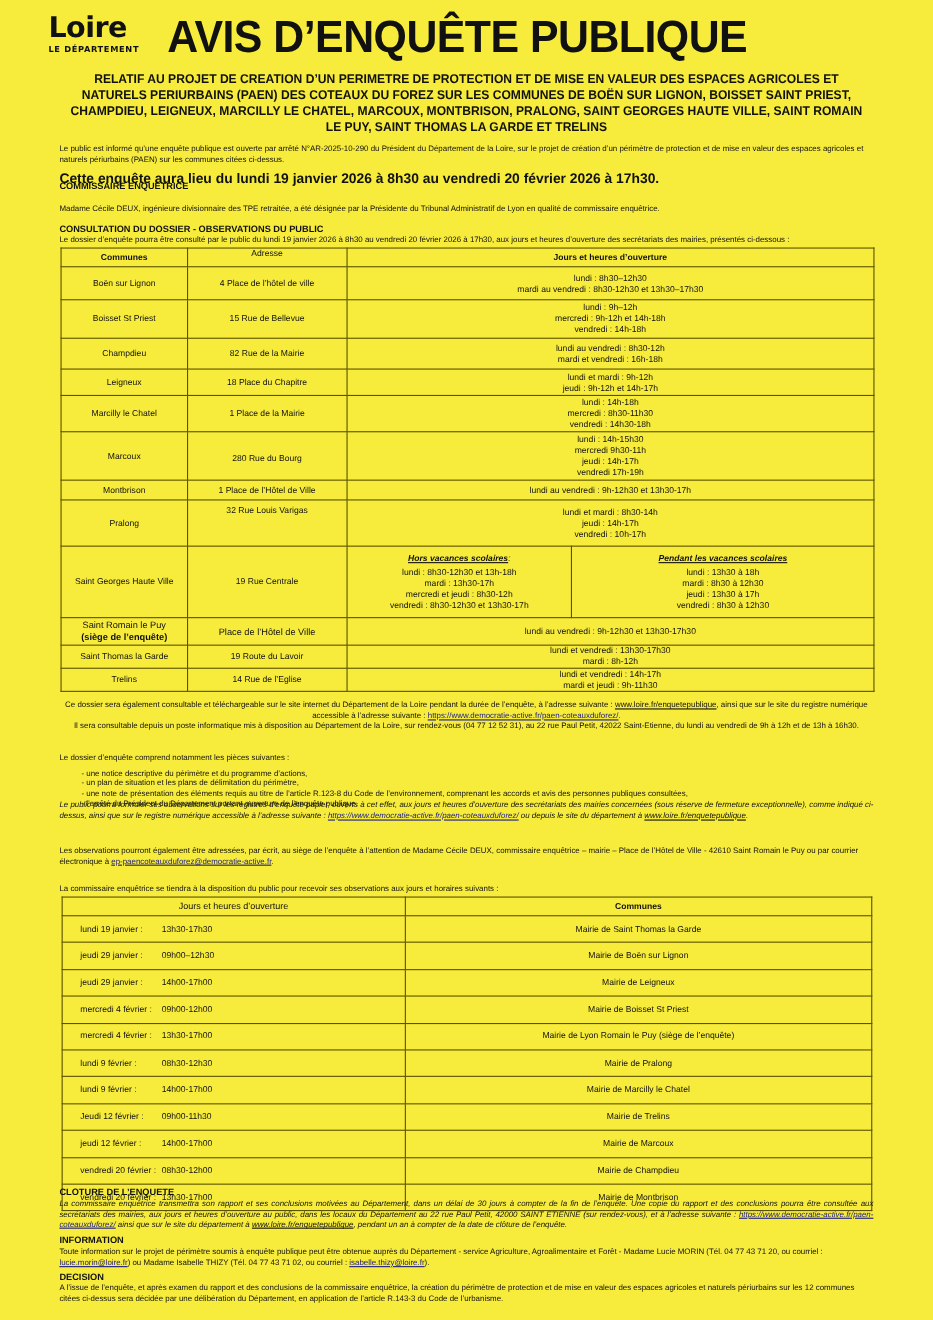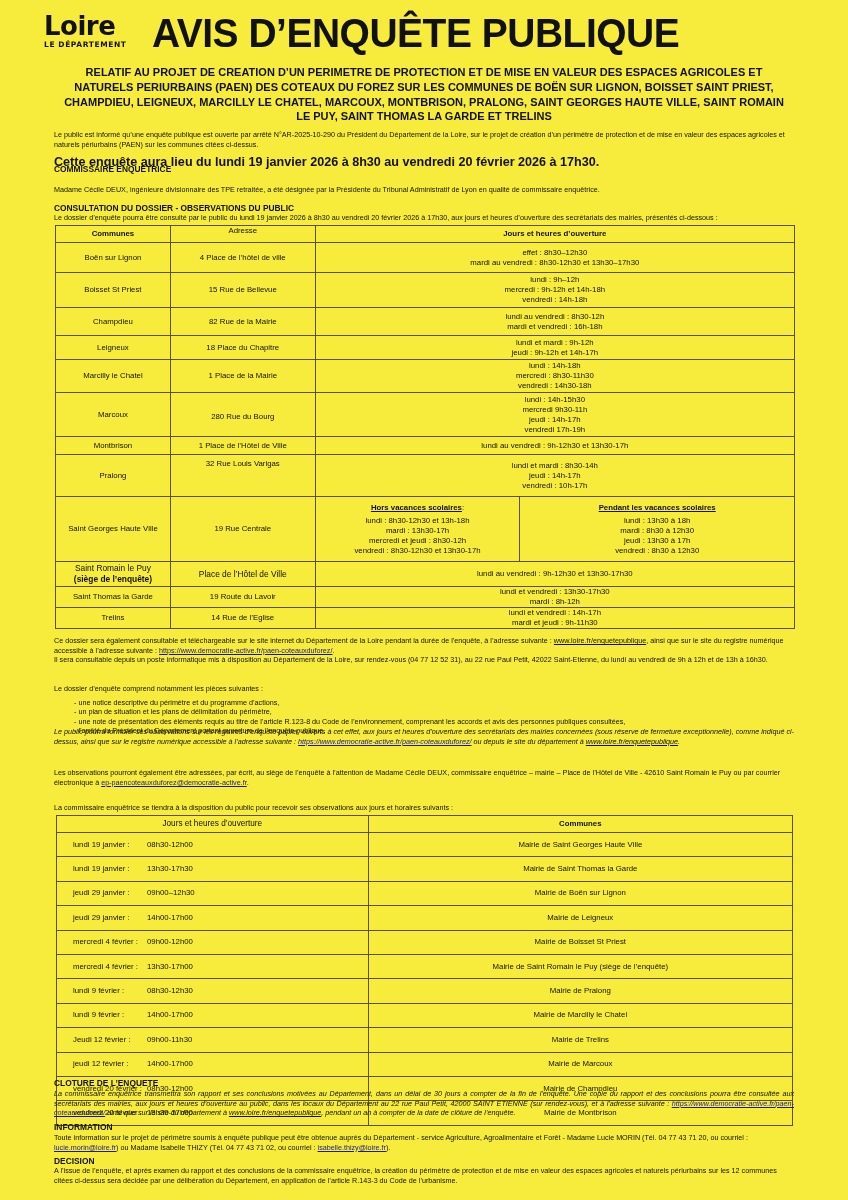--- a/index.html
+++ b/index.html
@@ -25,21 +25,21 @@
   ul.list { margin:4px; padding:0 0 0 16px; list-style:none; }
   ul.list li::before { content:"-  "; }
   table { border-collapse:collapse; position:absolute; font-size:7.8px; }
   td, th { border:1px solid #5a5200; text-align:center; padding:0 2px; line-height:10px; font-weight:normal; }
   th { font-weight:bold; }
   .t1 { left:55px; top:225px; width:740px; }
   .t2 { left:56px; top:815px; width:737px; }
   .t2 td { height:23.4px; }
   .t2 td.d { text-align:left; padding-left:16px; }
   .day { display:inline-block; width:74px; }
-  .sub-h { font-weight:bold; text-decoration:underline; margin-bottom:3px; }
+  .sub-h { font-weight:bold; text-decoration:underline; margin-bottom:3px;font-style:italic; }
   .bold { font-weight:bold; }
 </style>
 </head>
 <body>
 
 <div class="header">
   <div class="logo">
     <div class="logo-word">Loire</div>
     <div class="logo-sub">LE DÉPARTEMENT</div>
   </div>
@@ -68,21 +68,21 @@
   <tbody>
       <tr style="height:17px;">
     <th>Communes</th>
     <th style="font-weight:normal;vertical-align:top;">Adresse</th>
     <th colspan="2">Jours et heures d’ouverture</th>
   </tr>
   <tr style="height:30px;">
     <td>Boën sur Lignon</td>
     <td>4 Place de l’hôtel de ville</td>
     <td colspan="2">
-      <div>effet : 8h30–12h30</div>
+      <div>lundi : 8h30–12h30</div>
       <div>mardi au vendredi : 8h30-12h30 et 13h30–17h30</div>
     </td>
   </tr>
   <tr style="height:35px;">
     <td>Boisset St Priest</td>
     <td>15 Rue de Bellevue</td>
     <td colspan="2">
       <div>lundi : 9h–12h</div>
       <div>mercredi : 9h-12h et 14h-18h</div>
       <div>vendredi : 14h-18h</div>
@@ -177,21 +177,21 @@
     <td>Trelins</td>
     <td>14 Rue de l’Eglise</td>
     <td colspan="2">
       <div>lundi et vendredi : 14h-17h</div>
       <div>mardi et jeudi : 9h-11h30</div>
     </td>
   </tr>
 </tbody>
   </table>
 
-<div class="p" style="top:636px;">
+<div class="p" style="top:636px;text-align:center;">
   <span>Ce dossier sera également consultable et téléchargeable sur le site internet du Département de la Loire pendant la durée de l’enquête, à l’adresse suivante : </span><span class="ul">www.loire.fr/enquetepublique</span><span>, ainsi que sur le site du registre numérique accessible à l’adresse suivante : </span><span class="link">https://www.democratie-active.fr/paen-coteauxduforez/</span><span>.</span><br>
   <span>Il sera consultable depuis un poste informatique mis à disposition au Département de la Loire, sur rendez-vous (04 77 12 52 31), au 22 rue Paul Petit, 42022 Saint-Etienne, du lundi au vendredi de 9h à 12h et de 13h à 16h30.</span>
 </div>
 
 <div class="p" style="top:684px;">
   <div>Le dossier d’enquête comprend notamment les pièces suivantes :</div>
   <ul class="list">
     <li>une notice descriptive du périmètre et du programme d’actions,</li>
     <li>un plan de situation et les plans de délimitation du périmètre,</li>
     <li>une note de présentation des éléments requis au titre de l’article R.123-8 du Code de l’environnement, comprenant les accords et avis des personnes publiques consultées,</li>
@@ -211,42 +211,38 @@
   <colgroup>
       <col style="width:312px">
       <col style="width:425px">
     </colgroup>
   <tbody>
       <tr style="height:17px;">
     <th style="font-weight:normal;font-size:8.2px;">Jours et heures d’ouverture</th>
     <th>Communes</th>
   </tr>
   <tr>
-        <td class="d"><span class="day">lundi 19 janvier :</span><span>08h30-12h00</span></td>
-        <td>Mairie de Saint Georges Haute Ville</td>
-      </tr>
-  <tr>
         <td class="d"><span class="day">lundi 19 janvier :</span><span>13h30-17h30</span></td>
         <td>Mairie de Saint Thomas la Garde</td>
       </tr>
   <tr>
         <td class="d"><span class="day">jeudi 29 janvier :</span><span>09h00–12h30</span></td>
         <td>Mairie de Boën sur Lignon</td>
       </tr>
   <tr>
         <td class="d"><span class="day">jeudi 29 janvier :</span><span>14h00-17h00</span></td>
         <td>Mairie de Leigneux</td>
       </tr>
   <tr>
         <td class="d"><span class="day">mercredi 4 février :</span><span>09h00-12h00</span></td>
         <td>Mairie de Boisset St Priest</td>
       </tr>
   <tr>
         <td class="d"><span class="day">mercredi 4 février :</span><span>13h30-17h00</span></td>
-        <td>Mairie de Saint Romain le Puy (siège de l’enquête)</td>
+        <td>Mairie de Lyon Romain le Puy (siège de l’enquête)</td>
       </tr>
   <tr>
         <td class="d"><span class="day">lundi 9 février :</span><span>08h30-12h30</span></td>
         <td>Mairie de Pralong</td>
       </tr>
   <tr>
         <td class="d"><span class="day">lundi 9 février :</span><span>14h00-17h00</span></td>
         <td>Mairie de Marcilly le Chatel</td>
       </tr>
   <tr>

